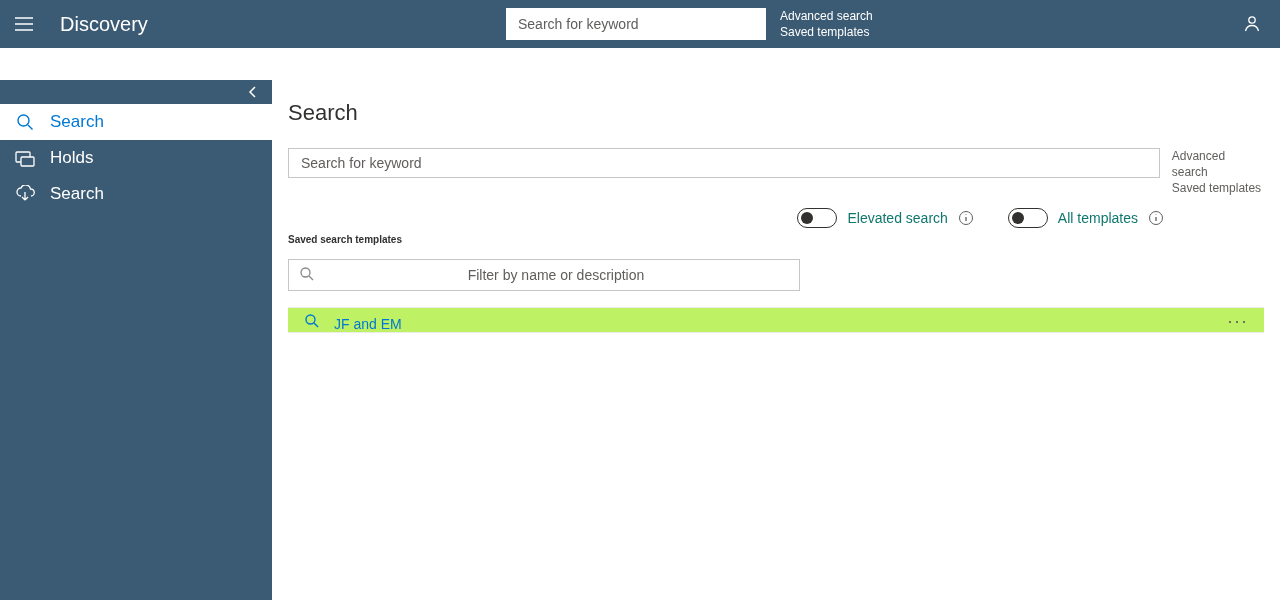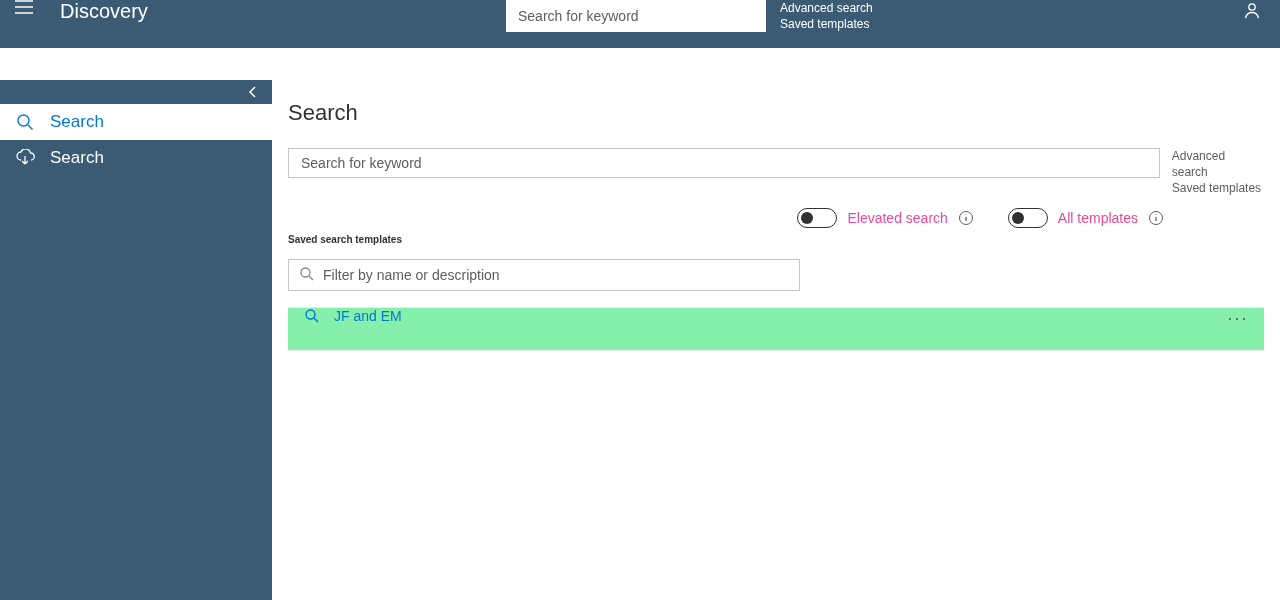--- a/index.html
+++ b/index.html
@@ -9,21 +9,21 @@
     color: #323130;
     background: #fff;
     width: 1280px;
     height: 600px;
     overflow: hidden;
   }
   .top-bar {
     height: 48px;
     background: #3b5a73;
     display: flex;
-    align-items: flex-start;
+    align-items: center;
     color: #fff;
     position: relative;
   }
   .hamburger {
     width: 48px;
     display: flex;
     align-items: center;
     justify-content: center;
     cursor: pointer;
   }
@@ -120,21 +120,21 @@
     line-height: 16px;
   }
   .right-links div { cursor:pointer; }
   .toggle-row {
     display:flex;
     justify-content:flex-end;
     align-items:center;
     gap: 10px;
     width: 876px;
     margin-top: 12px;
-    color: #ec4899;
+    color: #0f766e;
     font-size: 14px;
   }
   .toggle {
     width: 40px;
     height: 20px;
     border: 1px solid #323130;
     border-radius: 10px;
     position: relative;
     cursor: pointer;
     background:#fff;
@@ -161,30 +161,31 @@
     display:flex;
     align-items:center;
     padding: 0 10px;
     gap: 8px;
   }
   .filter-input {
     border:none;
     outline:none;
     flex:1;
     font-size:14px;
+    text-align:center;
   }
   .filter-input::placeholder { color:#605e5c; }
   .template-row {
     margin-top: 16px;
-    height: 44px;
-    background:#86efac;
+    height: 26px;
+    background:#bef264;
     border-top:1px solid #edebe9;
     border-bottom:1px solid #edebe9;
     display:flex;
-    align-items:flex-start;
+    align-items:flex-end;
     padding: 0 16px;
     gap: 14px;
     cursor:pointer;
     width: 976px;
   }
   .template-name {
     color:#0078d4;
     font-size:14px;
   }
   .more-dots {
@@ -231,20 +232,29 @@
     <div class="nav-item active">
       <span class="icon">
         <svg width="18" height="18" viewBox="0 0 18 18" fill="none" stroke="#0078d4" stroke-width="1.4">
             <circle cx="7.5" cy="7.5" r="5.5"></circle>
             <path d="M12 12l4.5 4.5"></path>
           </svg>
       </span>
       <span>Search</span>
     </div>
 
+    <div class="nav-item">
+      <span class="icon">
+        <svg width="20" height="18" viewBox="0 0 20 18" fill="none" stroke="#fff" stroke-width="1.3">
+          <rect x="1" y="3" width="14" height="10" rx="1"></rect>
+          <rect x="6" y="8" width="13" height="9" rx="1" fill="#3b5a73"></rect>
+        </svg>
+      </span>
+      <span>Holds</span>
+    </div>
 
     <div class="nav-item">
       <span class="icon">
         <svg width="20" height="18" viewBox="0 0 20 18" fill="none" stroke="#fff" stroke-width="1.3">
           <path d="M6 11a4 4 0 010-8 5 5 0 019.5 1A3.5 3.5 0 0116 11"></path>
           <path d="M10 7v8m0 0l-3-3m3 3l3-3"></path>
         </svg>
       </span>
       <span>Search</span>
     </div>

